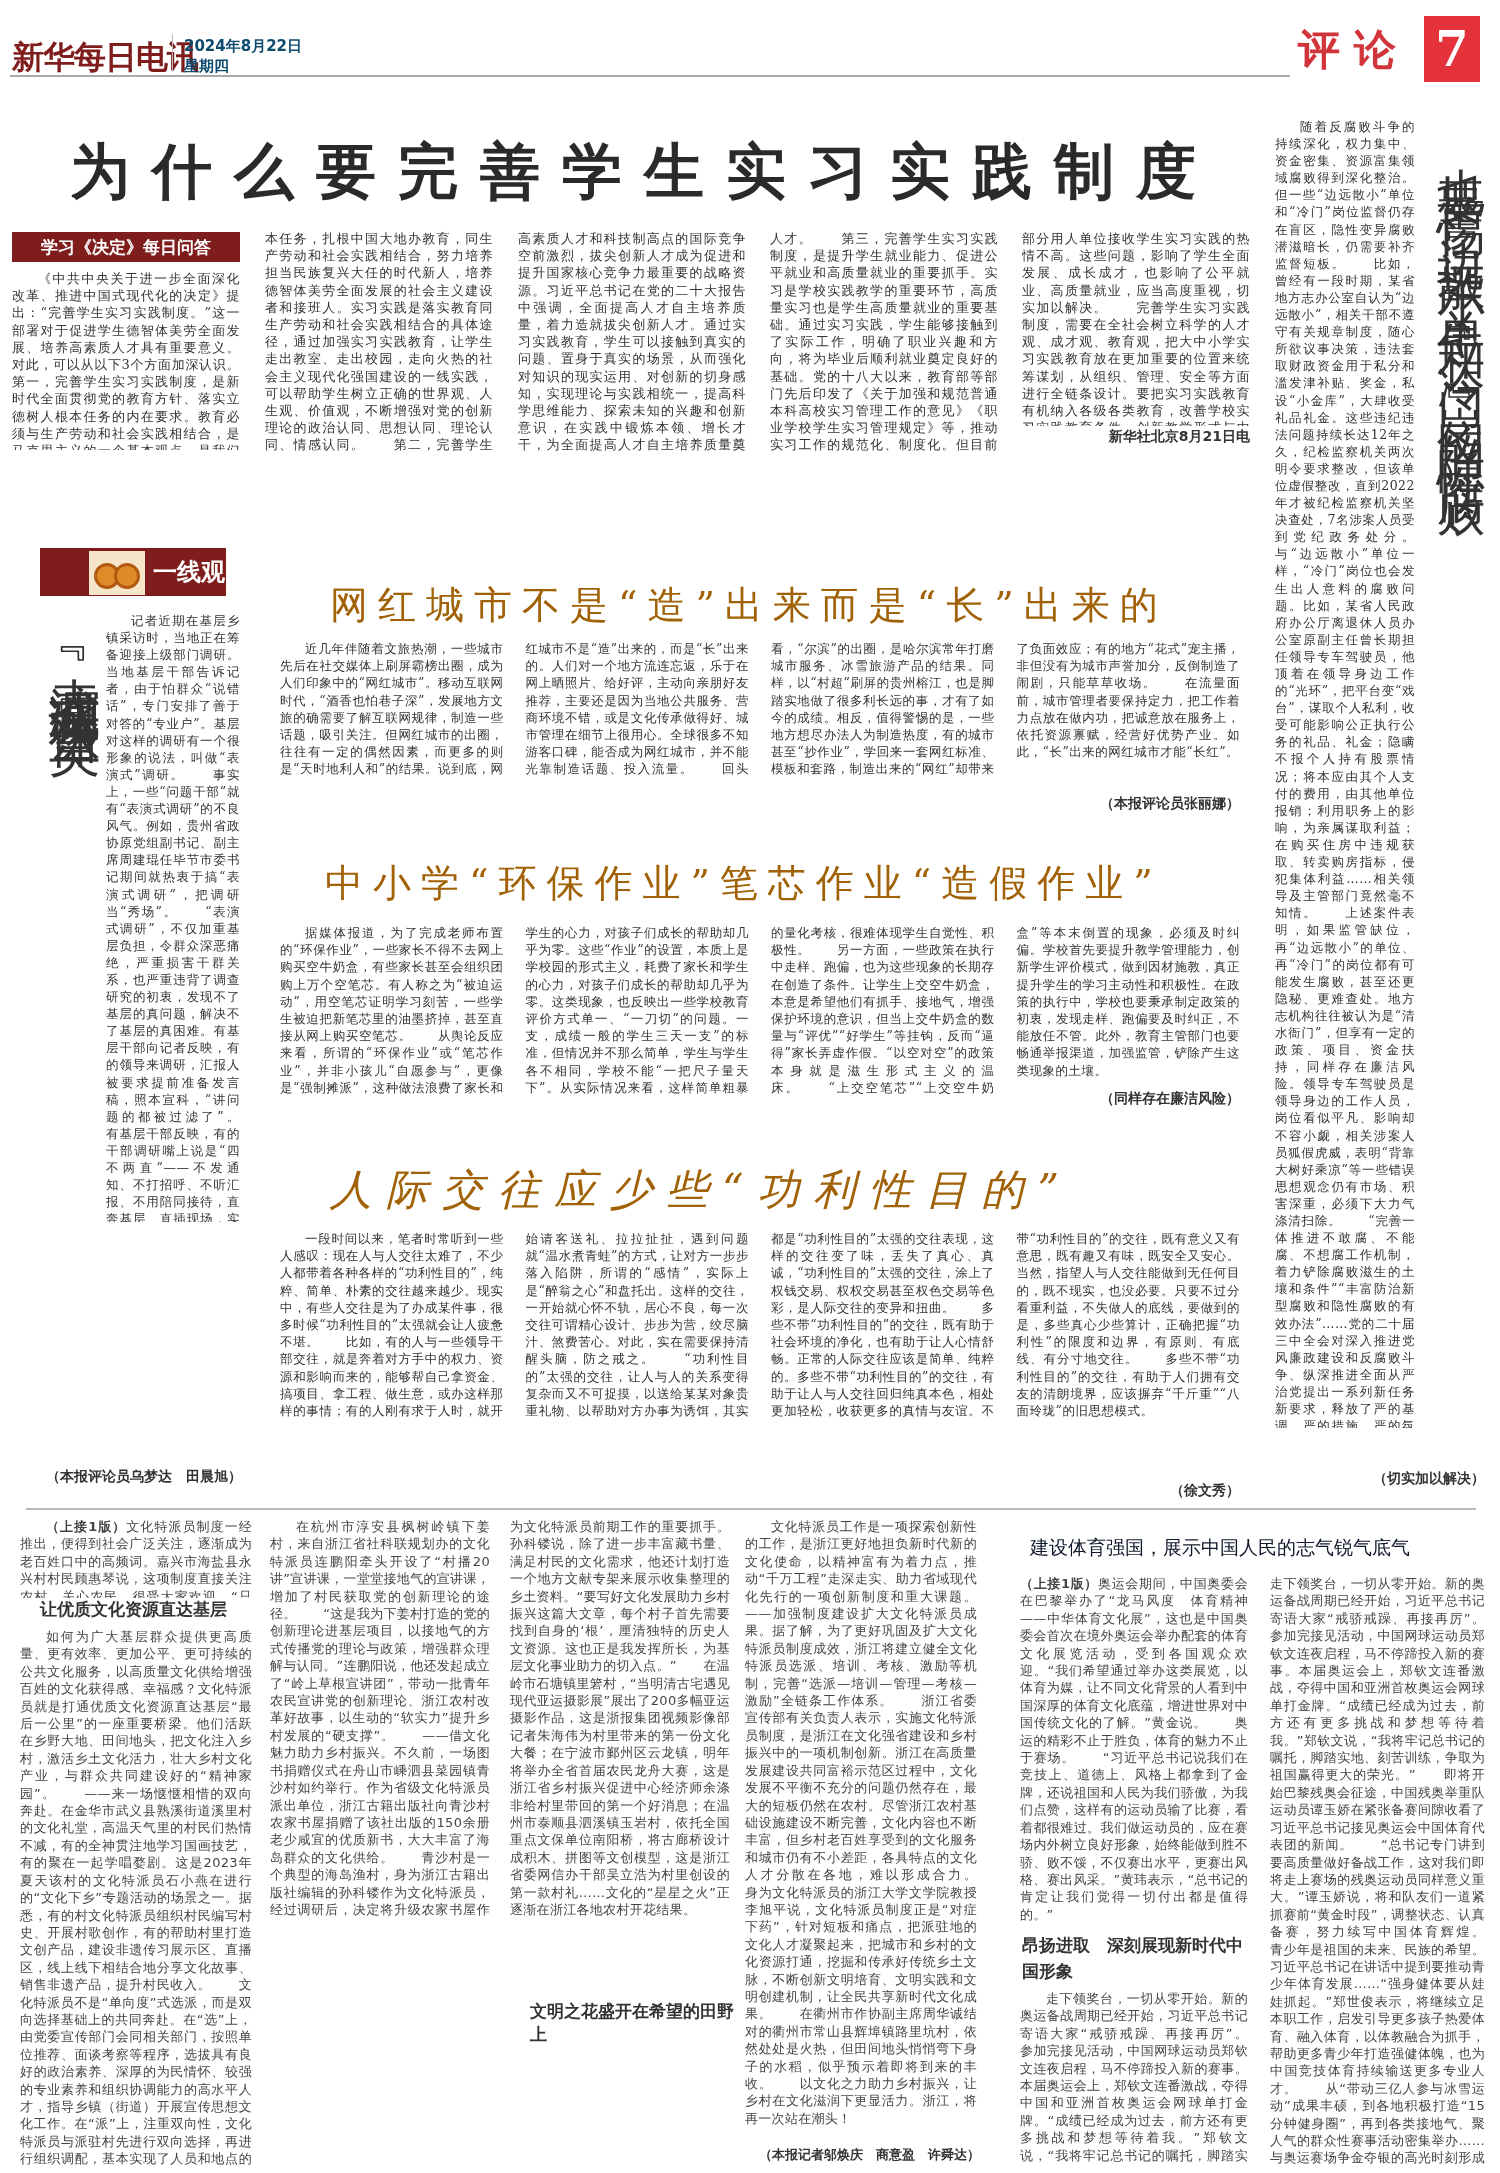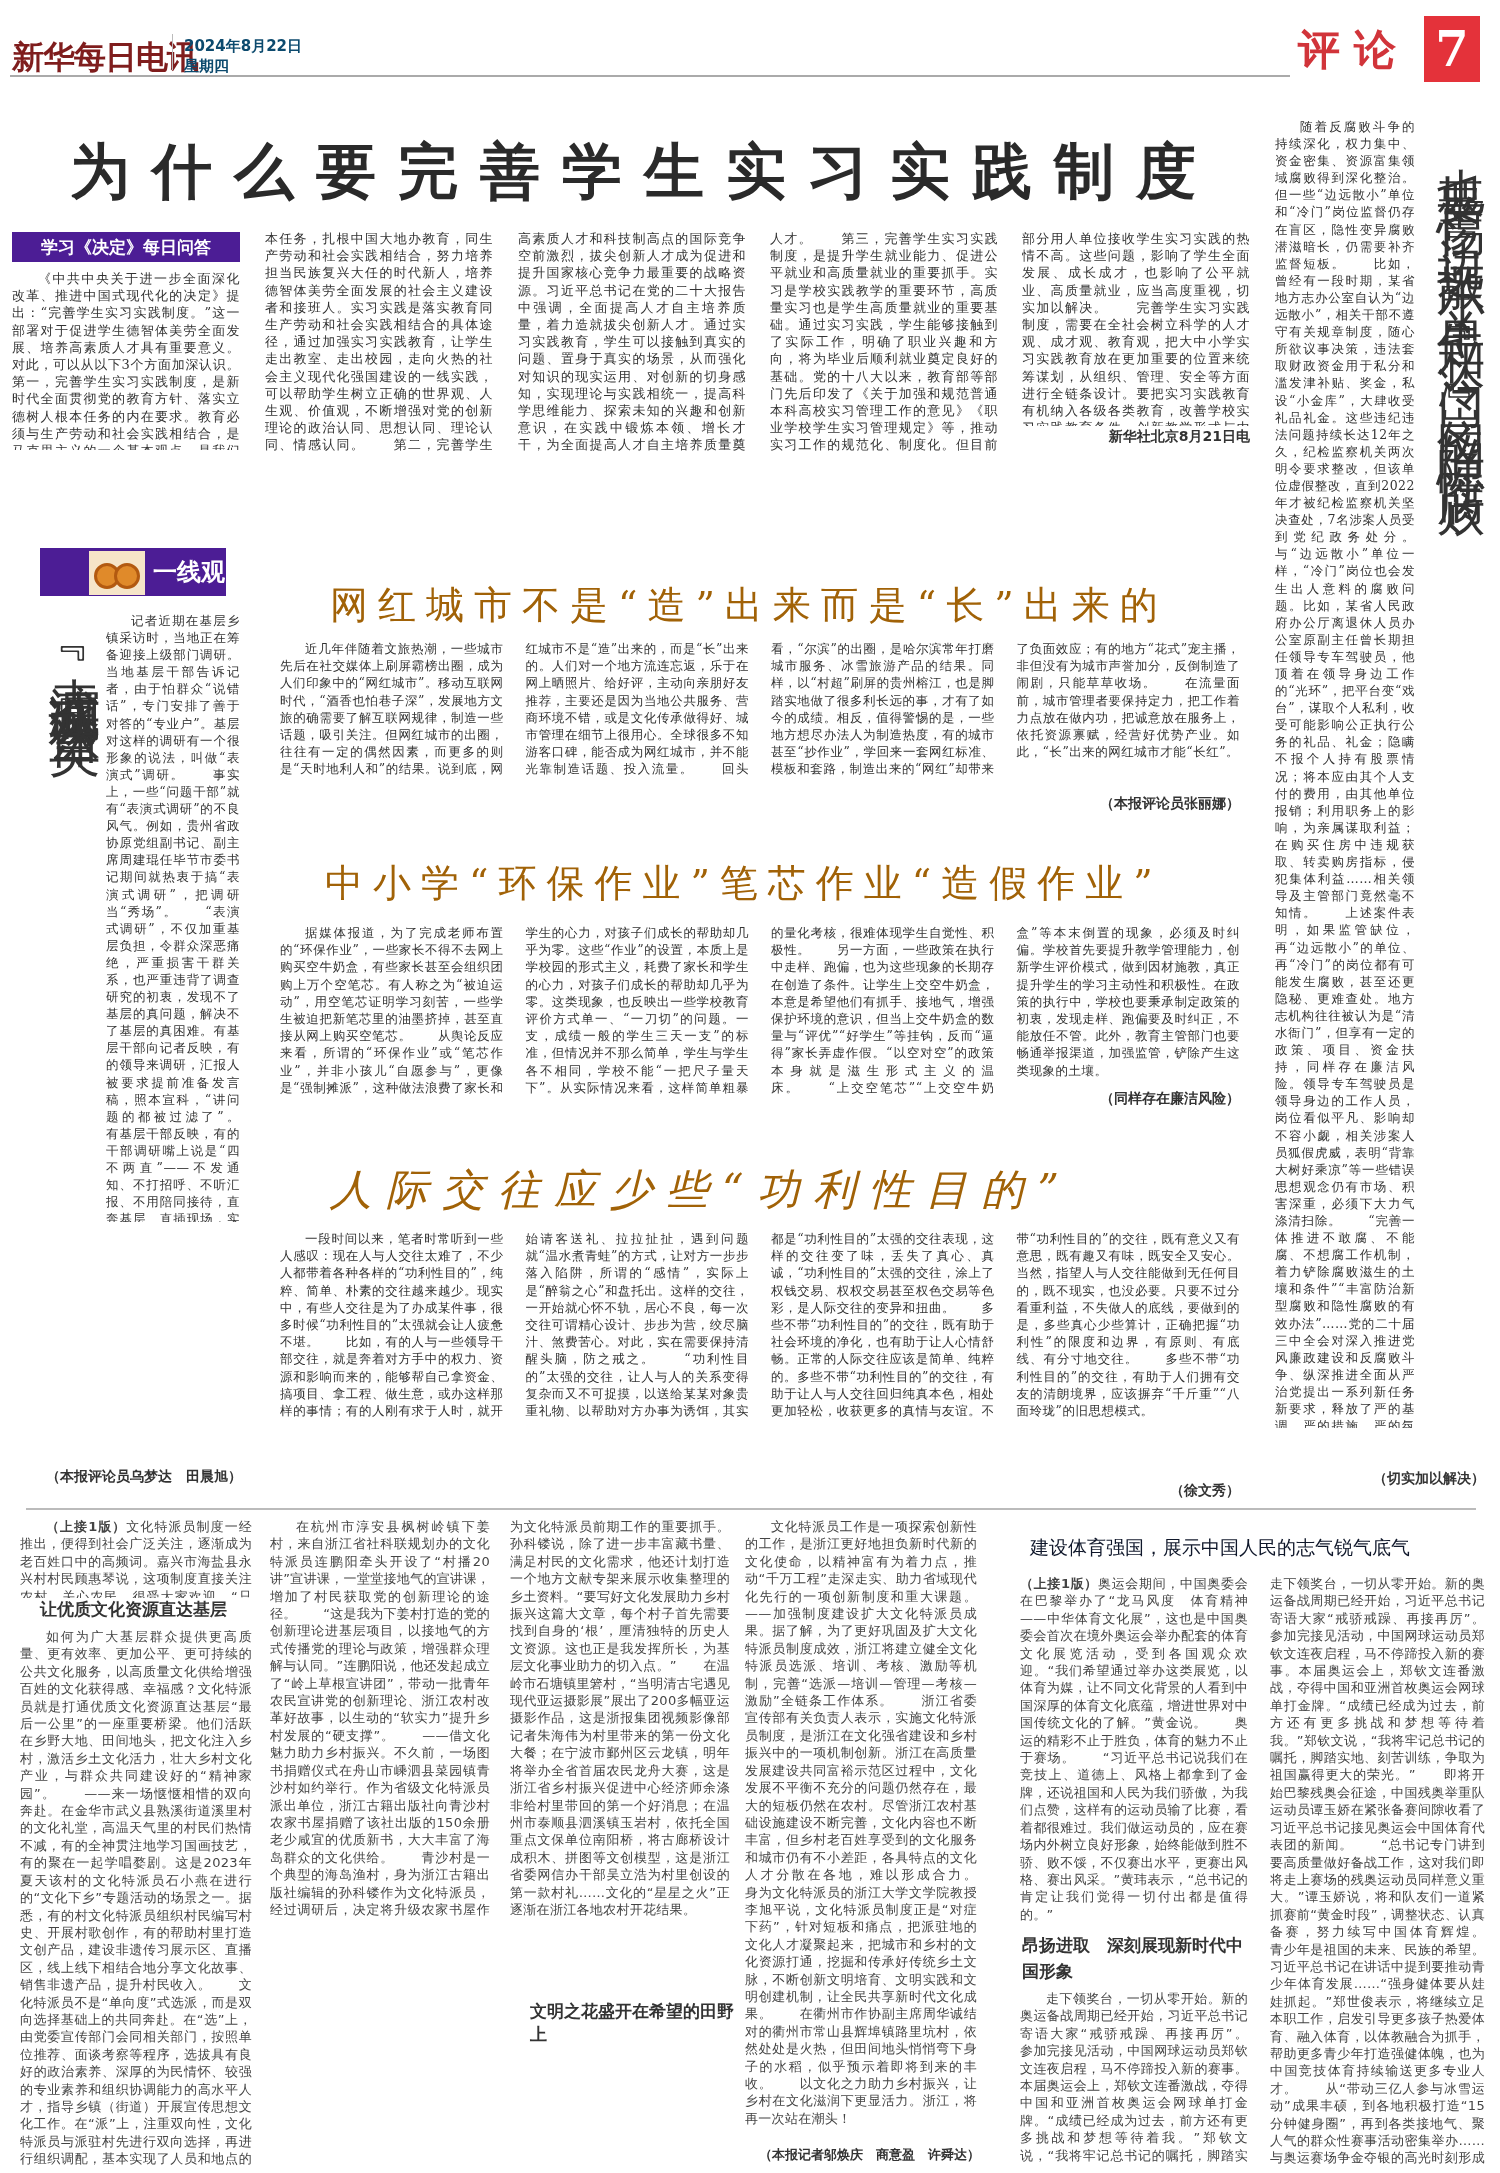--- a/index.html
+++ b/index.html
@@ -7,21 +7,21 @@
   body { font-family: "DejaVu Serif", "Liberation Serif", serif; color: #2a2a2a; position: relative; }
   .abs { position: absolute; }
   .masthead-logo { left: 12px; top: 36px; font-size: 32px; color: #7f1d1d; font-weight: bold; letter-spacing: -1px; font-family: "DejaVu Serif", serif; }
   .masthead-sep { left: 172px; top: 34px; width: 1px; height: 36px; background: #bbb; }
   .masthead-date { left: 184px; top: 36px; font-family: "DejaVu Sans", sans-serif; font-size: 15px; font-weight: bold; color: #0c4a6e; line-height: 20px; }
   .masthead-rule { left: 10px; top: 75px; width: 1280px; height: 2px; background: #aaa; }
   .section-name { left: 1298px; top: 22px; font-size: 42px; color: #d1343a; font-weight: bold; letter-spacing: 14px; }
   .page-num { left: 1424px; top: 16px; width: 56px; height: 66px; background: #e4323a; color: #fff; font-size: 48px; font-weight: bold; text-align: center; line-height: 66px; }
 
   .h-main { left: 70px; top: 132px; font-size: 60px; font-weight: bold; letter-spacing: 22px; color: #2a2a2a; white-space: nowrap; }
-  .badge-red { background: #4c1d95; color: #fff; font-family: "DejaVu Sans", sans-serif; font-weight: bold; text-align: center; }
+  .badge-red { background: #7f1d1d; color: #fff; font-family: "DejaVu Sans", sans-serif; font-weight: bold; text-align: center; }
   .col { font-size: 13px; line-height: 17.2px; color: #333; text-align: justify; overflow: hidden; letter-spacing: 0.5px; }
   .col p { text-indent: 2em; }
   .byline { font-family: "DejaVu Sans", sans-serif; font-weight: bold; text-align: right; font-size: 14px; color: #333; }
   .h-sub { font-size: 38px; letter-spacing: 10px; color: #a16207; white-space: nowrap; font-family: "DejaVu Serif", serif; }
   .vert-title { writing-mode: vertical-rl; font-size: 54px; color: #333; letter-spacing: 14px; font-family: "DejaVu Sans", sans-serif; }
   .rule { height: 2px; background: #bbb; }
   .col-sans { font-family: "DejaVu Sans", sans-serif; font-size: 13px; line-height: 17.4px; color: #444; text-align: justify; overflow: hidden; letter-spacing: 0.3px; }
   .col-sans p { text-indent: 2em; }
   .subhead { font-family: "DejaVu Sans", sans-serif; font-weight: bold; font-size: 17px; color: #333; }
   .binoc { display: inline-block; width: 56px; height: 44px; background: #f6e5c8; vertical-align: middle; margin-right: 8px; position: relative; }

